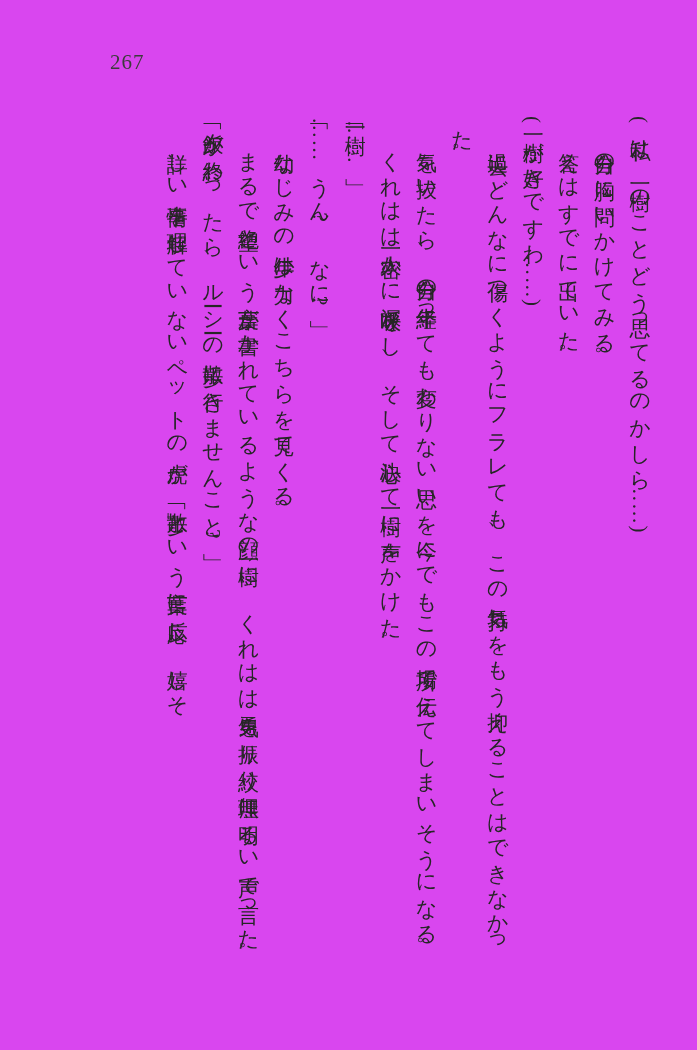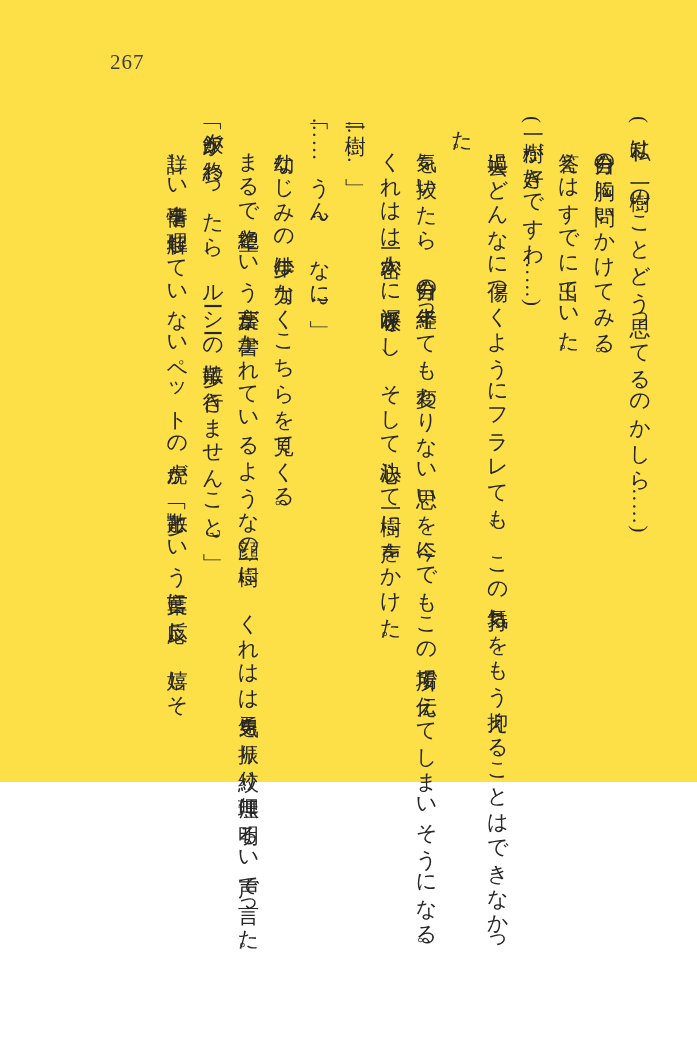--- a/index.html
+++ b/index.html
@@ -4,22 +4,22 @@
 <style>
   html, body { margin: 0; padding: 0; }
   body {
     width: 697px; height: 1050px;
     background: #ffffff;
     font-family: "Liberation Serif", "DejaVu Serif", serif;
     overflow: hidden;
   }
   .book-page {
     position: relative;
-    width: 697px; height: 782px;
-    background: #fde047;
+    width: 697px; height: 1050px;
+    background: #d946ef;
   }
   .page-number {
     position: absolute;
     top: 50px; left: 110px;
     font-size: 21px;
     color: #3c3c3c;
     letter-spacing: 1px;
   }
   .text-block {
     position: absolute;

